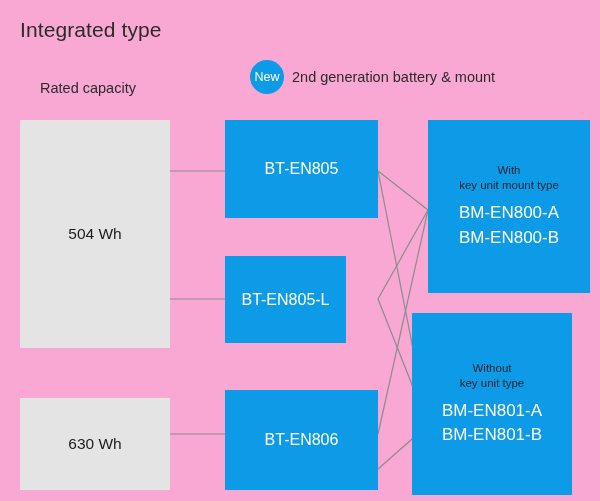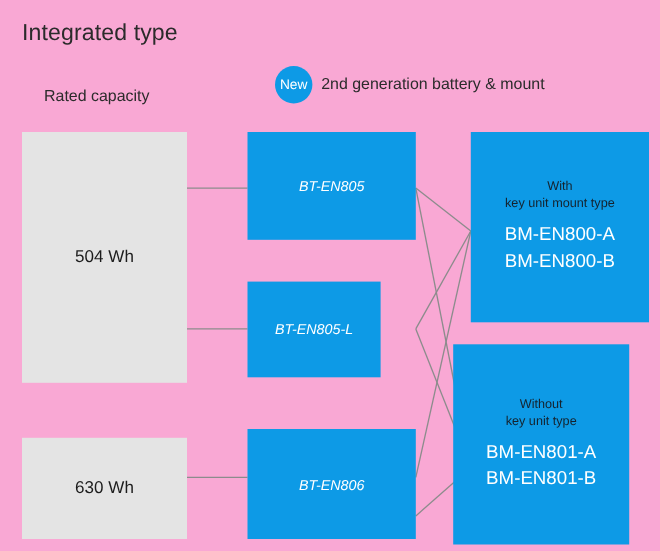--- a/index.html
+++ b/index.html
@@ -90,24 +90,23 @@
   .node.gray {
     background: #e4e4e4;
     color: #1c1c1c;
     font-size: 15.5px;
   }
   .node.blue {
     background: #0d9ae6;
     color: #ffffff;
   }
   .node-label {
-    font-size: 13px;
+    font-size: 16px;
     color: #ffffff;
     white-space: nowrap;
-    font-style: italic;
   }
   .node-sub {
     font-size: 11.5px;
     color: #15232e;
     line-height: 1.3;
     white-space: nowrap;
   }
   .node-models {
     margin-top: 9px;
     display: flex;

